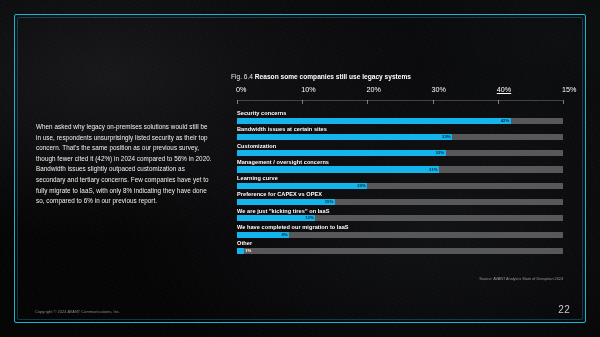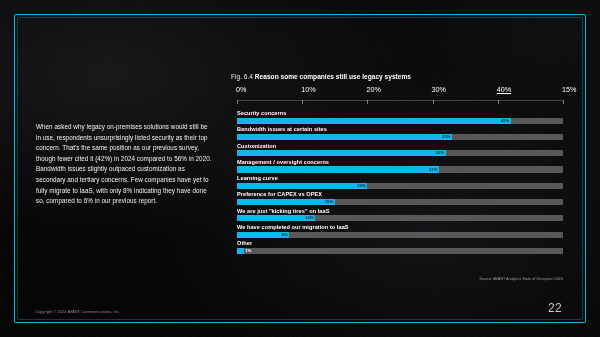--- a/index.html
+++ b/index.html
@@ -189,23 +189,23 @@
     position: absolute;
     left: 35px;
     bottom: 23px;
     font-size: 3.8px;
     color: #8d8d92;
     letter-spacing: 0.12px;
     white-space: nowrap;
   }
   .page-num {
     position: absolute;
-    right: 38px;
+    right: 30px;
     bottom: 22px;
-    font-size: 12px;
+    font-size: 10px;
     color: #c9c9cf;
     letter-spacing: 0.3px;
   }
 </style>
 </head>
 <body>
 
 <div class="slide">
   <div class="noise"></div>
 </div>

